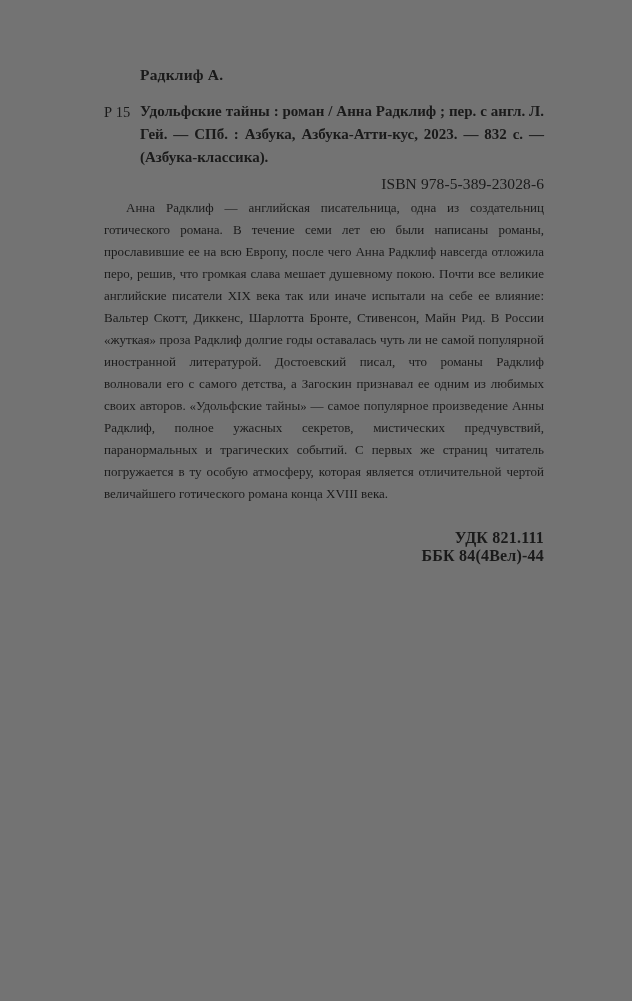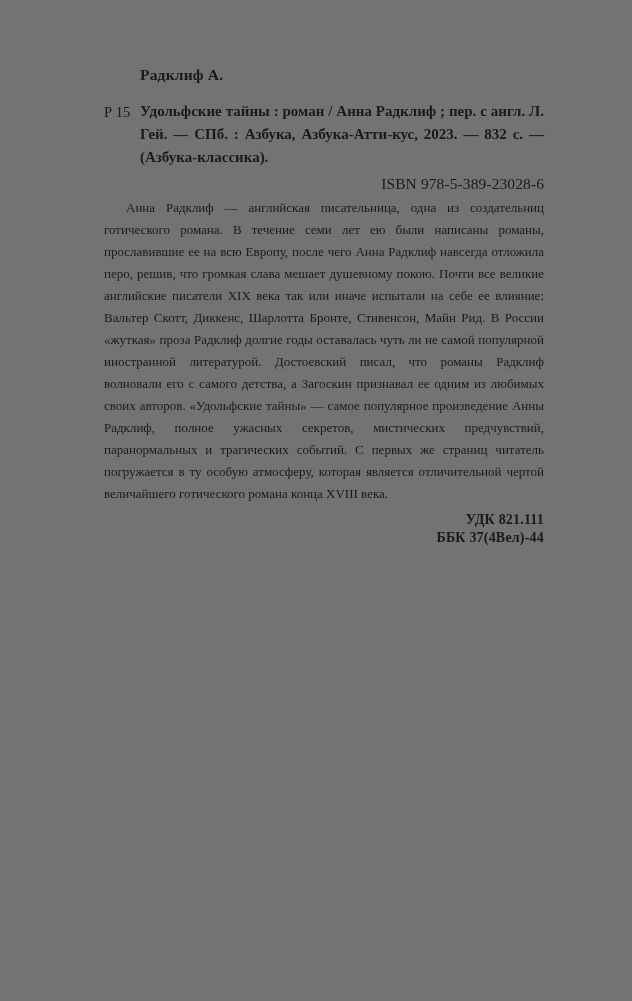--- a/index.html
+++ b/index.html
@@ -64,24 +64,24 @@
   }
   .annotation {
     font-size: 13px;
     line-height: 22px;
     text-align: justify;
     text-justify: inter-word;
     text-indent: 22px;
     hyphens: manual;
   }
   .codes {
-    margin-top: 6px;
+    margin-top: 24px;
     text-align: right;
     font-weight: bold;
-    font-size: 14px;
+    font-size: 16px;
     line-height: 18px;
     letter-spacing: 0.2px;
   }
   .codes div {
     white-space: nowrap;
   }
 </style>
 </head>
 <body>
 
@@ -95,17 +95,17 @@
       <div class="shelf-mark">Р 15</div>
       <div class="entry-body">Удольфские тайны : роман / Анна Радклиф ; пер. с англ. Л. Гей. — СПб. : Азбука, Азбука-Атти-кус, 2023. — 832 с. — (Азбука-классика).</div>
     </div>
 
     <div class="isbn-line">ISBN 978-5-389-23028-6</div>
 
     <div class="annotation">Анна Радклиф — английская писательница, одна из создательниц готического романа. В течение семи лет ею были написаны романы, прославившие ее на всю Европу, после чего Анна Радклиф навсегда отложила перо, решив, что громкая слава мешает душевному покою. Почти все великие английские писатели XIX века так или иначе испытали на себе ее влияние: Вальтер Скотт, Диккенс, Шарлотта Бронте, Стивенсон, Майн Рид. В России «жуткая» проза Радклиф долгие годы оставалась чуть ли не самой популярной иностранной литературой. Достоевский писал, что романы Радклиф волновали его с самого детства, а Загоскин признавал ее одним из любимых своих авторов. «Удольфские тайны» — самое популярное произведение Анны Радклиф, полное ужасных секретов, мистических предчувствий, паранормальных и трагических событий. С первых же страниц читатель погружается в ту особую атмосферу, которая является отличительной чертой величайшего готического романа конца XVIII века.</div>
 
     <div class="codes">
       <div>УДК 821.111</div>
-      <div>ББК  37(4Вел)-44</div>
+      <div>ББК  84(4Вел)-44</div>
     </div>
 
   </div>
 </div>
 
 </body></html>

